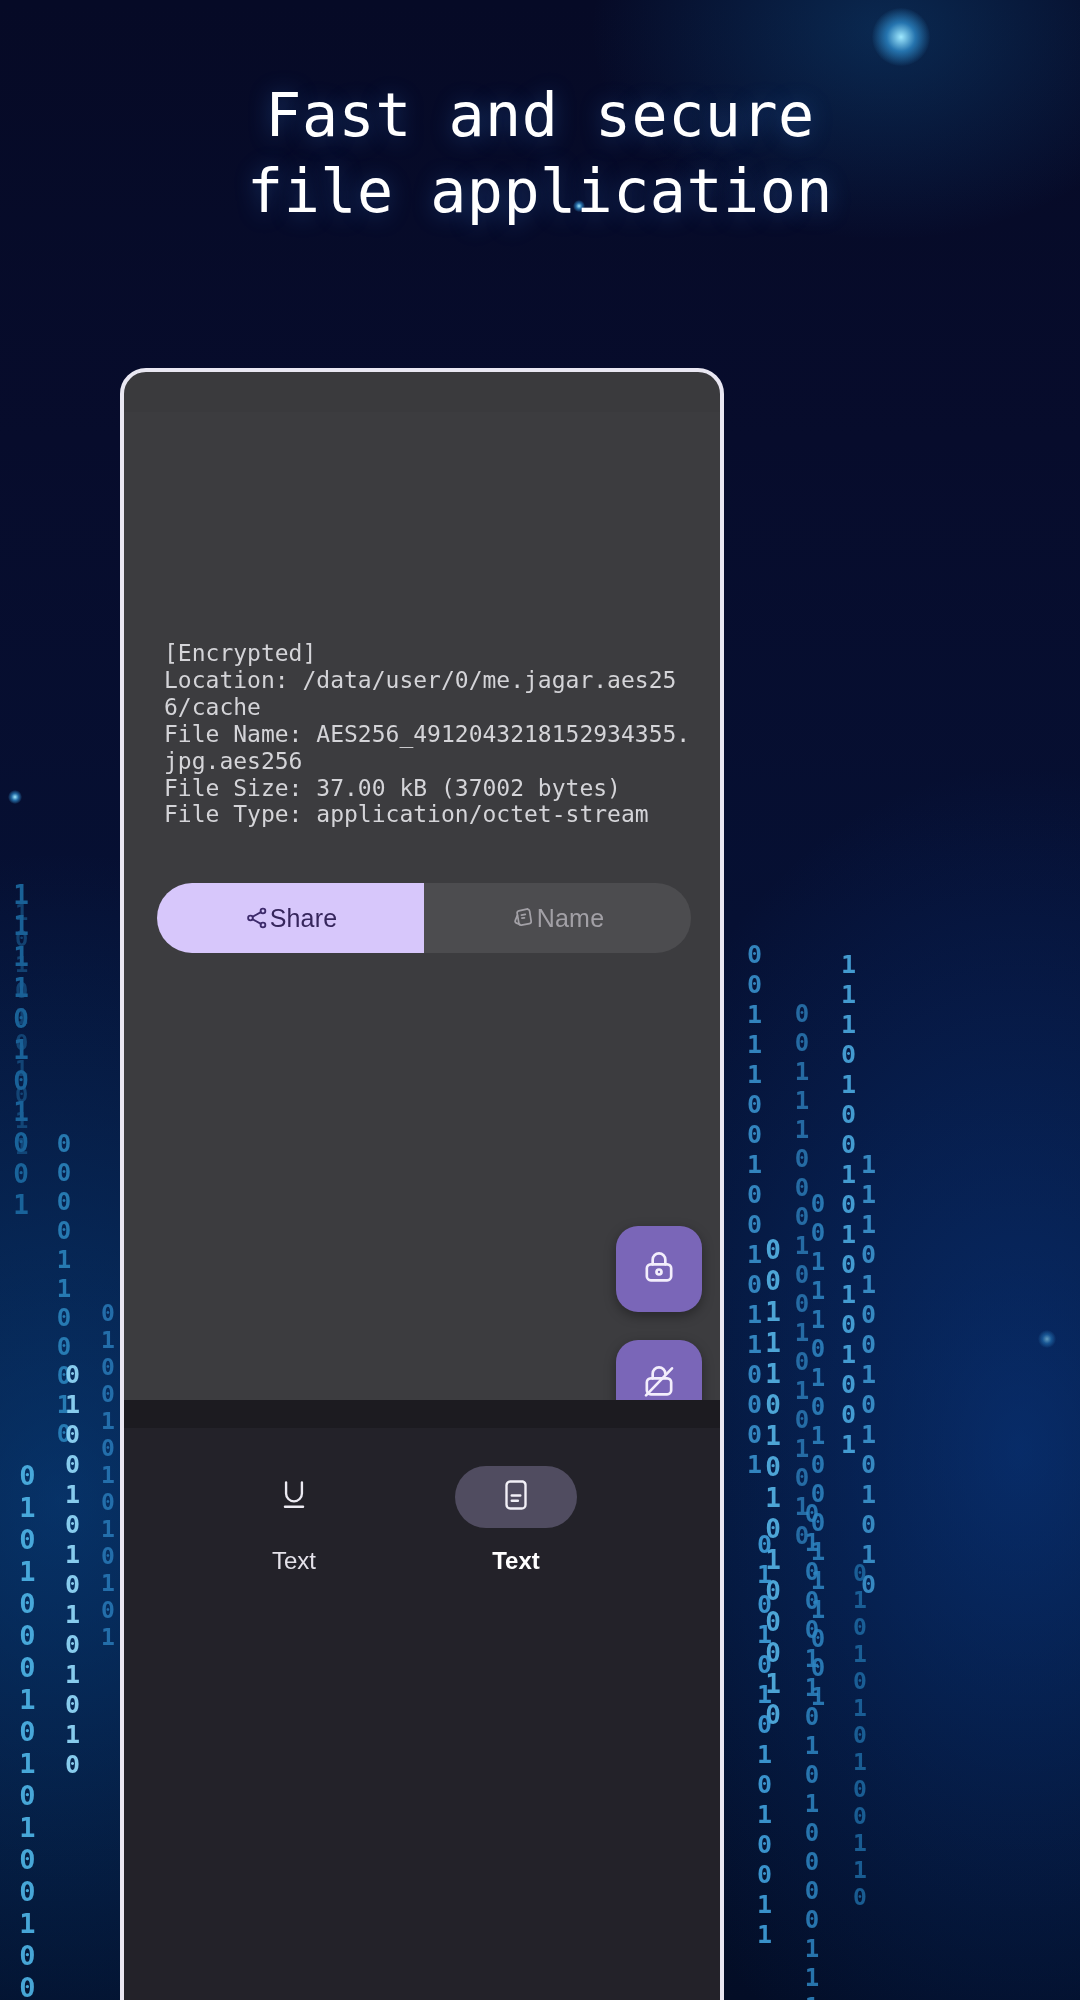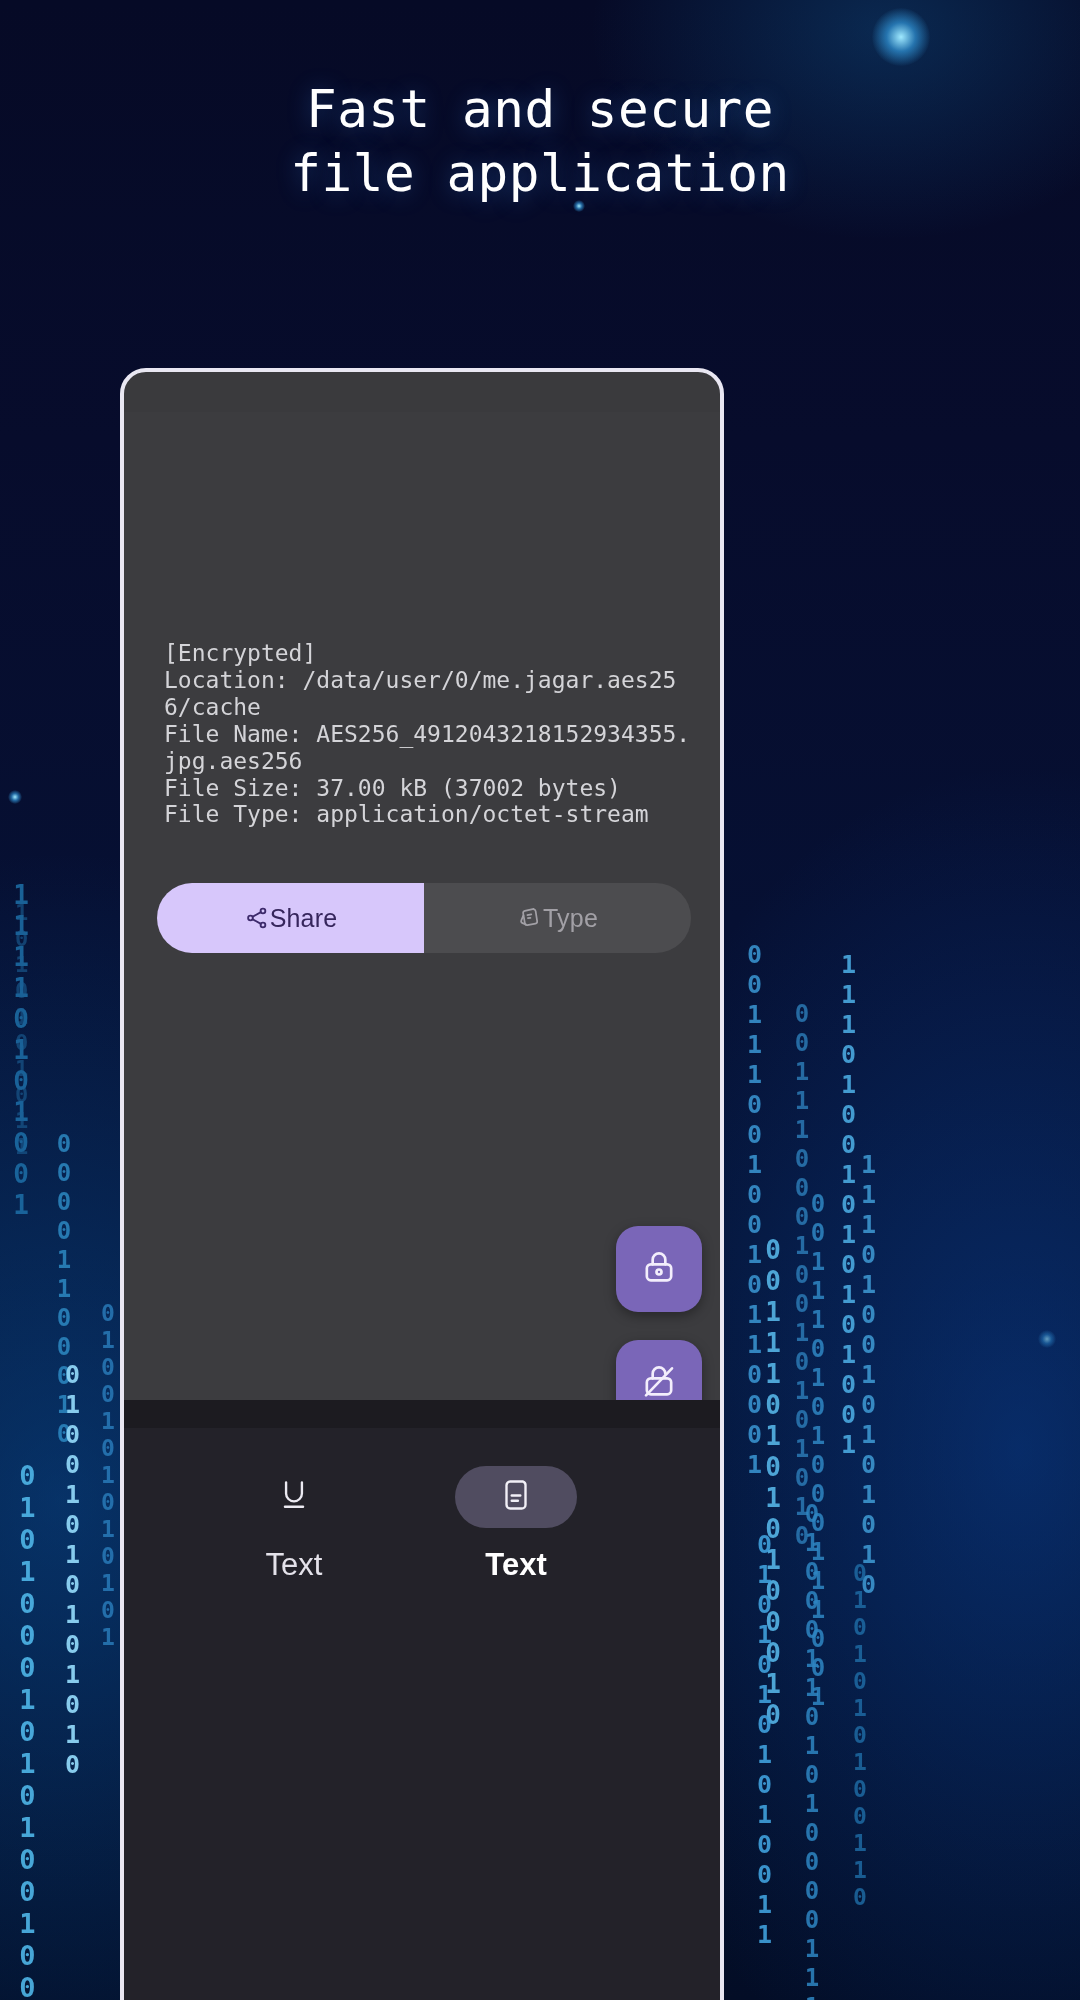--- a/index.html
+++ b/index.html
@@ -44,21 +44,21 @@
   }
 
   
   #headline {
     position: absolute;
     top: 78px;
     left: 0;
     width: 1080px;
     text-align: center;
     font-family: "DejaVu Sans Mono", monospace;
-    font-size: 51px;
+    font-size: 60px;
     line-height: 1.26;
     color: #ffffff;
     letter-spacing: 0.5px;
     text-shadow: 0 2px 22px rgba(70,150,255,0.35);
   }
 
   
   #phone {
     position: absolute;
     left: 120px;
@@ -167,21 +167,21 @@
     width: 122px;
     height: 62px;
     border-radius: 31px;
     display: flex;
     align-items: center;
     justify-content: center;
   }
   .nav-pill.active { background: #504c60; }
   .nav-label {
     margin-top: 19px;
-    font-size: 31px;
+    font-size: 24px;
     color: #e4e2ea;
   }
   .nav-label.active { font-weight: 700; color: #ffffff; }
 </style>
 </head>
 <body>
 
 <div id="screen">
 
   <div class="glow-dot" style="left:872px; top:8px; width:58px; height:58px;"></div>
@@ -239,21 +239,21 @@
 
         <button class="act-btn disabled">
           <span>
             <svg width="26" height="26" viewBox="0 0 24 24" fill="none" stroke="#a2a0a6" stroke-width="1.6" stroke-linecap="round" stroke-linejoin="round">
               <path d="M15.5 3.6 7.2 5.4a2 2 0 0 0-1.5 2.4l1.6 9.1a2 2 0 0 0 2.3 1.6l7.4-1.4a2 2 0 0 0 1.6-2.3l-1.4-9.2a2 2 0 0 0-1.7-1.6z"></path>
               <line x1="9.6" y1="9.3" x2="13.2" y2="8.6"></line>
               <line x1="10.1" y1="12.2" x2="12.4" y2="11.8"></line>
               <path d="M5.9 9.6 4 14.2c-.4 1 .1 2.1 1.1 2.5l3.1 1.2"></path>
             </svg>
           </span>
-          <span>Type</span>
+          <span>Name</span>
         </button>
 
       </div>
 
       <div class="fab" id="fab-lock">
         <span>
           <svg width="40" height="40" viewBox="0 0 24 24" fill="none" stroke="#f3eefc" stroke-width="1.6" stroke-linecap="round" stroke-linejoin="round">
             <rect x="4.7" y="10.4" width="14.6" height="9.6" rx="2.4"></rect>
             <path d="M8.2 10.4V7.6a3.8 3.8 0 0 1 7.6 0v2.8"></path>
             <circle cx="12" cy="15" r="1.5"></circle>

